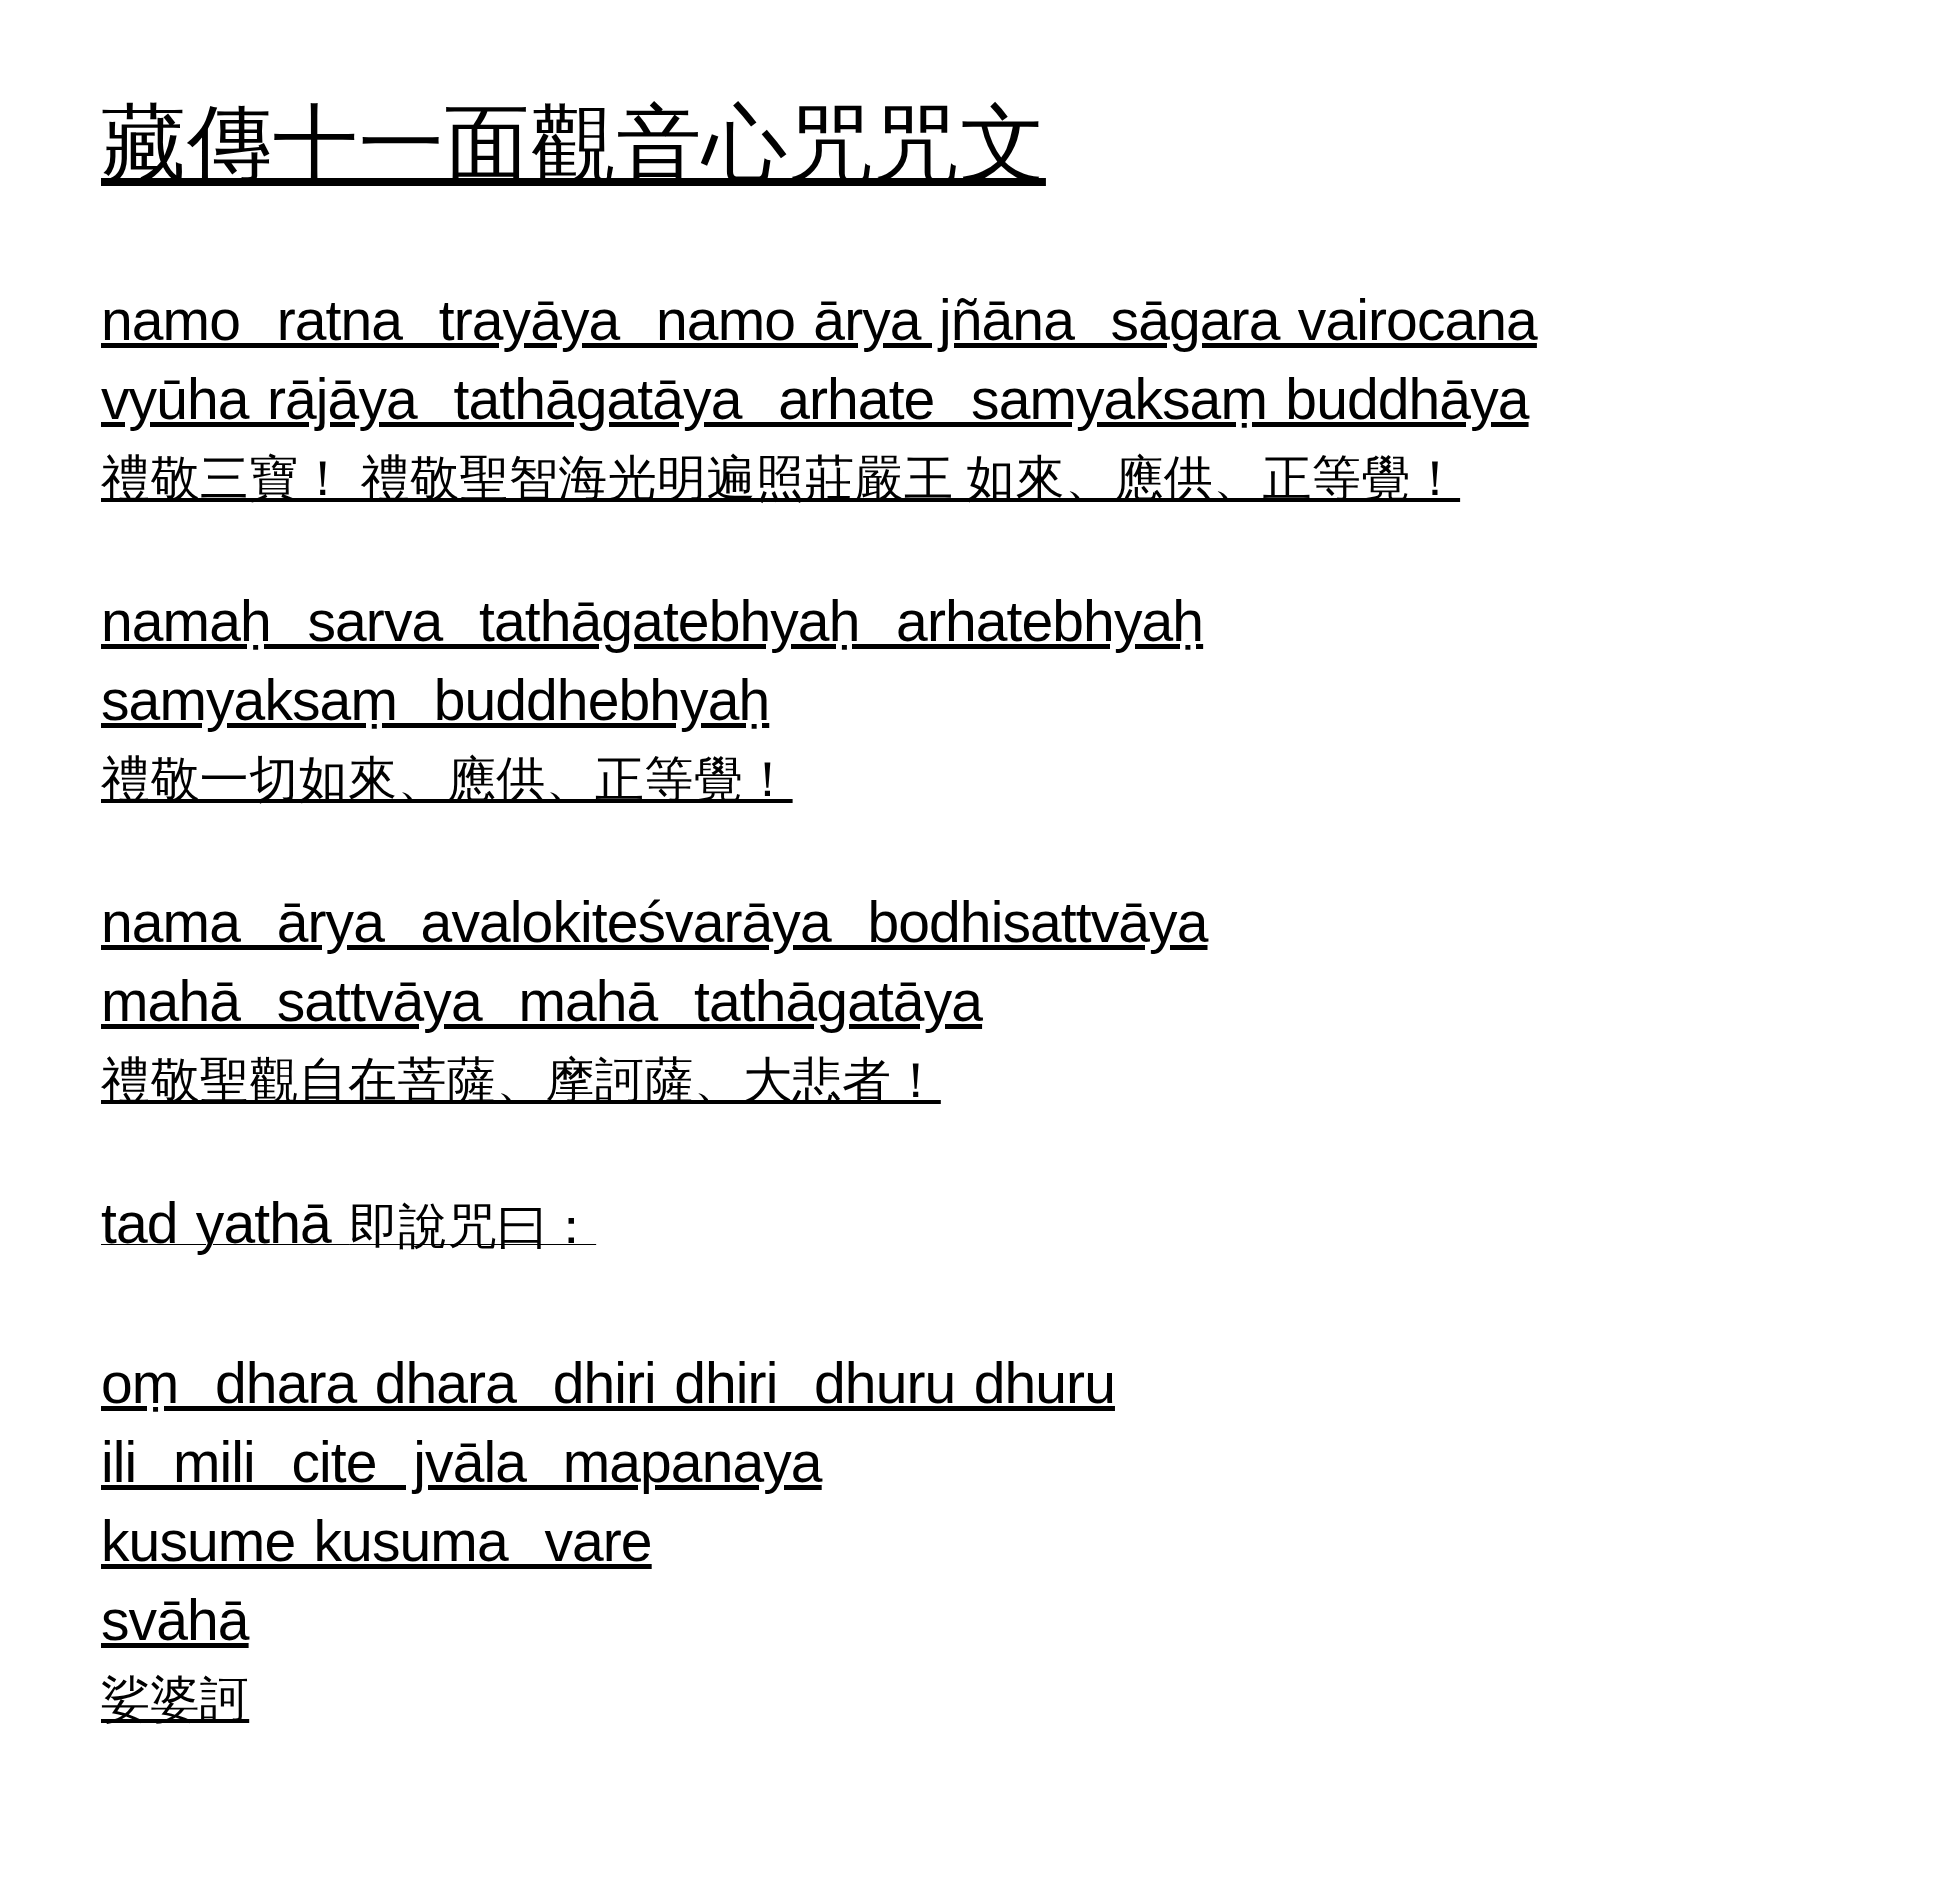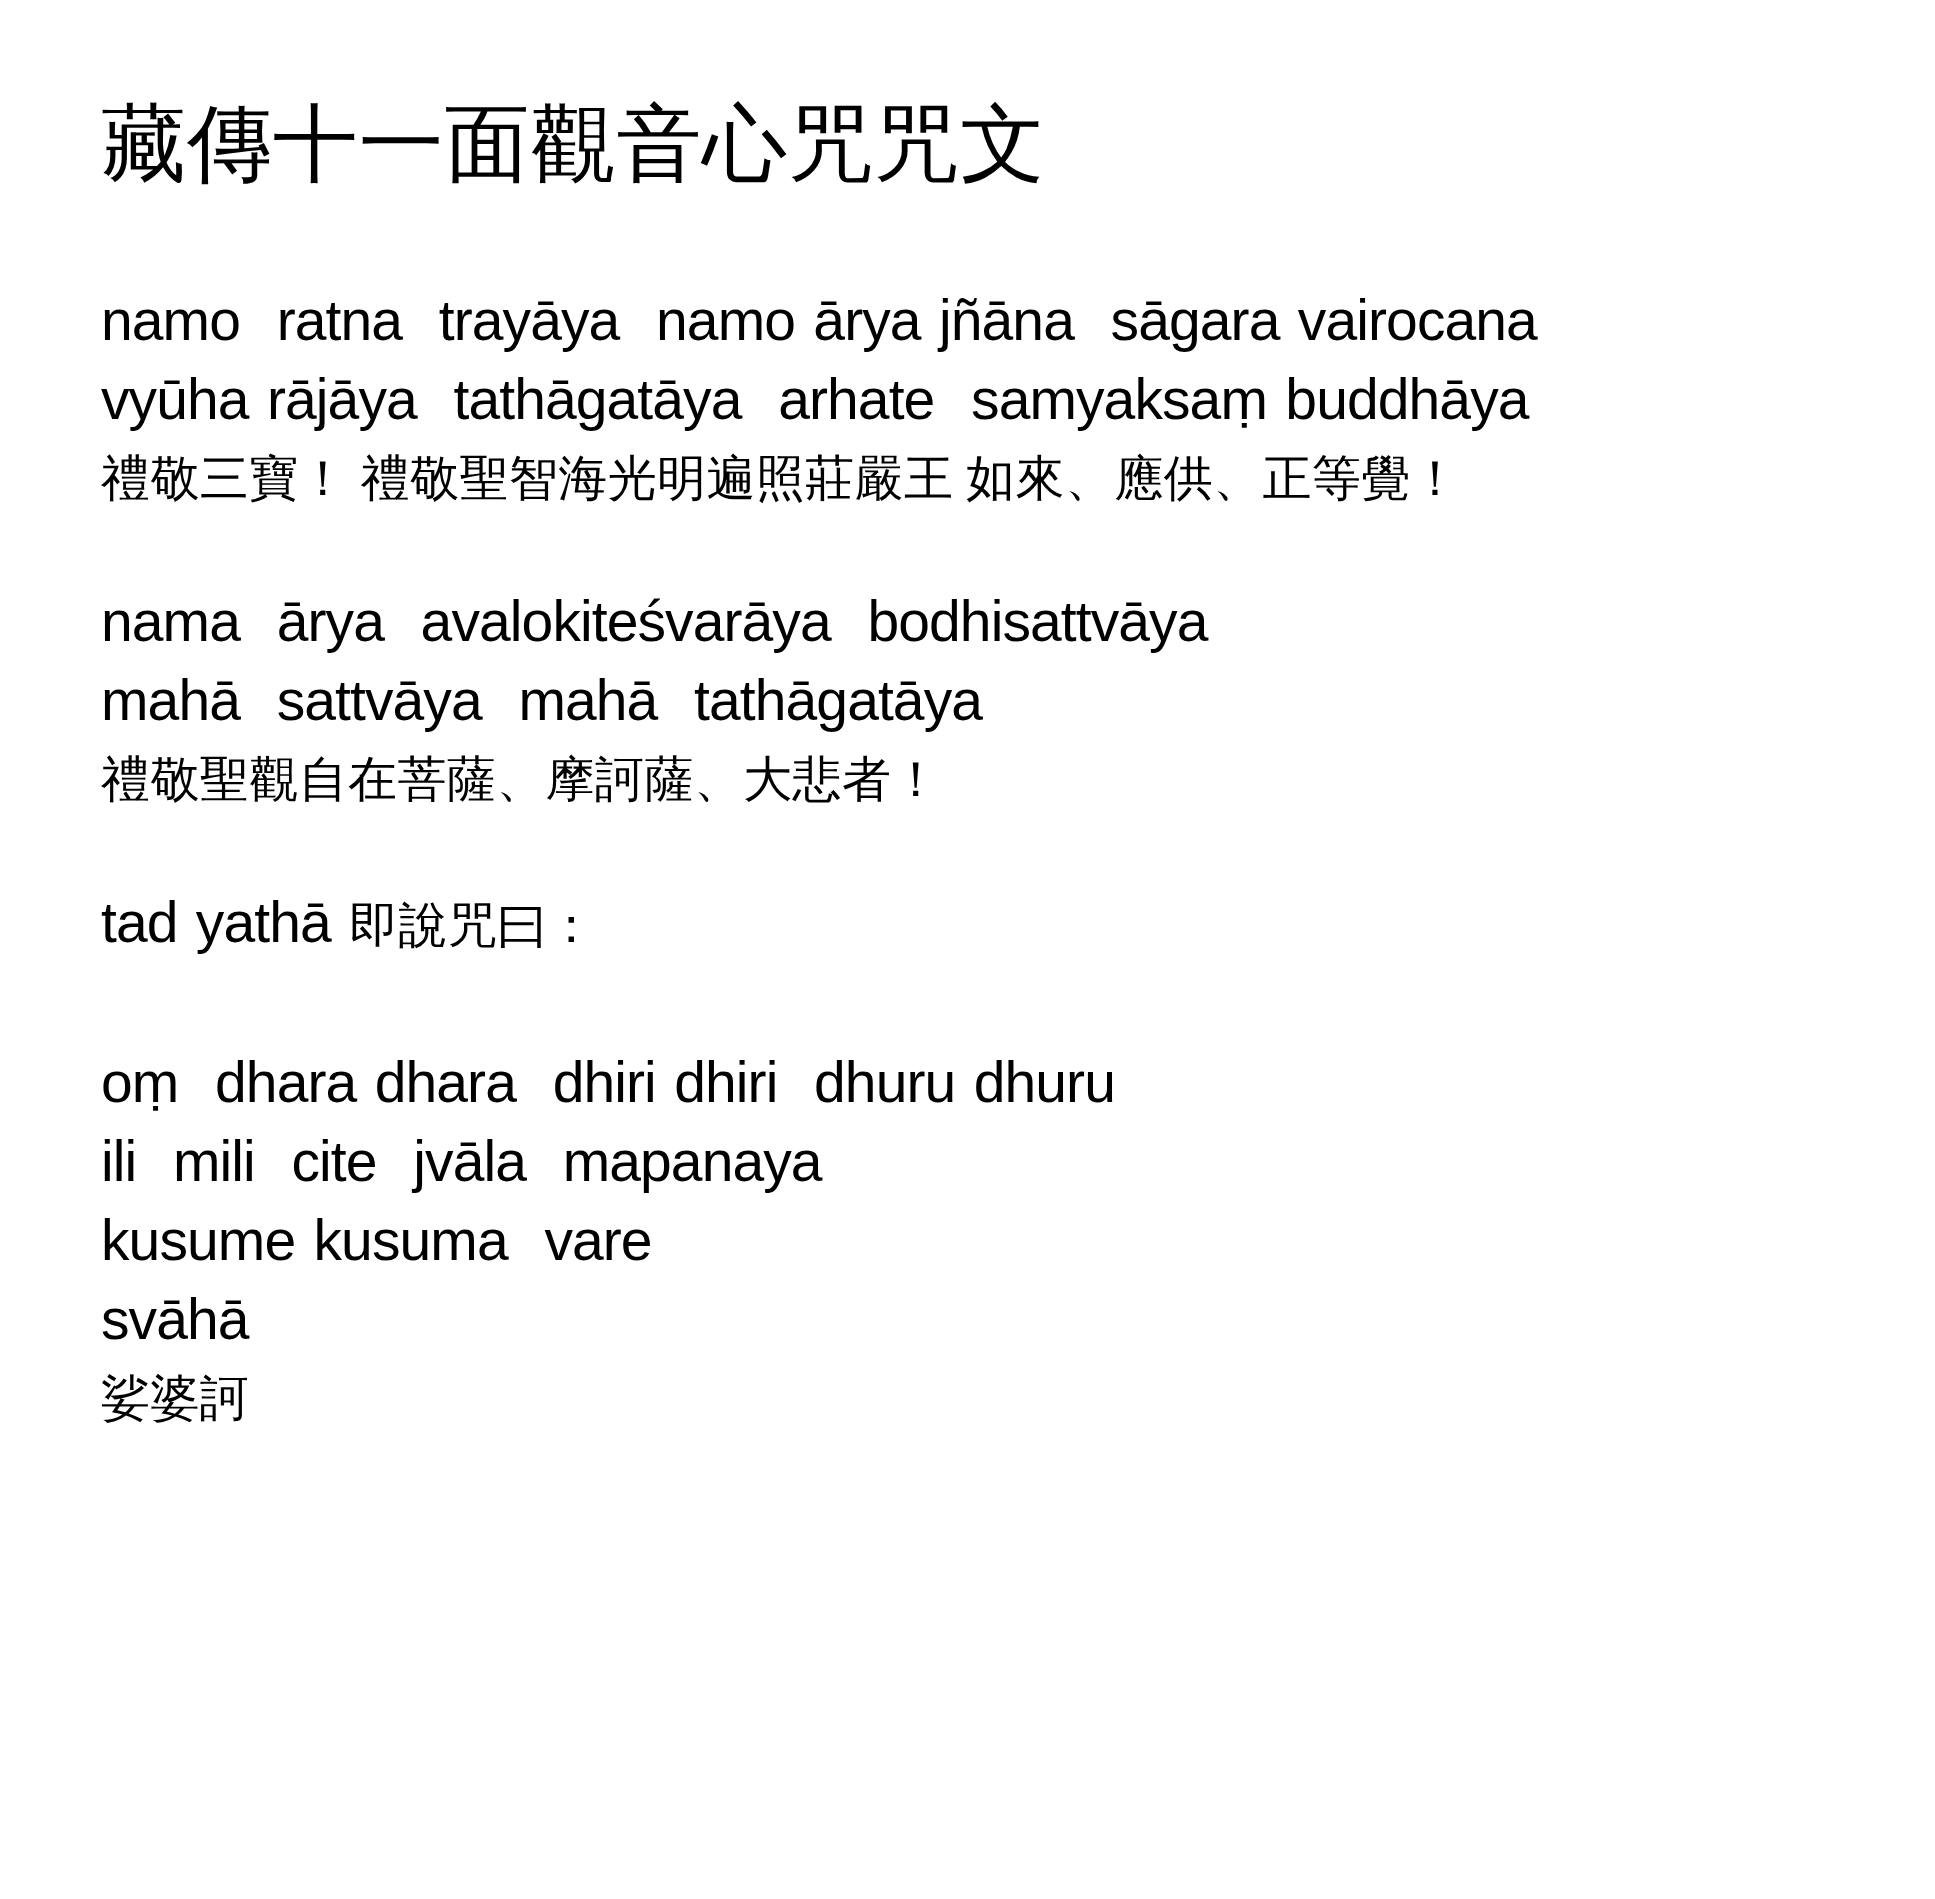--- a/index.html
+++ b/index.html
@@ -11,20 +11,21 @@
     height: 1900px;
     background: #ffffff;
     color: #000000;
     overflow: hidden;
   }
   .page {
     box-sizing: border-box;
     width: 1936px;
     height: 1836px;
     padding: 85px 77px 0 101px;
+    text-decoration: underline;
   }
   .title {
     margin: 0 0 77px 0;
     font-family: "Liberation Serif", serif;
     font-weight: 400;
     font-size: 85px;
     line-height: 119px;
     letter-spacing: 0.9px;
     white-space: pre;
   }
@@ -54,20 +55,25 @@
 <div class="page">
 
   <h1 class="title">藏傳十一面觀音心咒咒文</h1>
 
   <div class="stanza">
     <p class="line latin"><span>namo  ratna  trayāya  namo ārya jñāna  sāgara vairocana</span></p>
     <p class="line latin"><span>vyūha rājāya  tathāgatāya  arhate  samyaksaṃ buddhāya</span></p>
     <p class="line cjk"><span>禮敬三寶！ 禮敬聖智海光明遍照莊嚴王 如來、應供、正等覺！</span></p>
   </div>
 
+  <div class="stanza">
+    <p class="line latin"><span>namaḥ  sarva  tathāgatebhyaḥ  arhatebhyaḥ</span></p>
+    <p class="line latin"><span>samyaksaṃ  buddhebhyaḥ</span></p>
+    <p class="line cjk"><span>禮敬一切如來、應供、正等覺！</span></p>
+  </div>
 
   <div class="stanza">
     <p class="line latin"><span>nama  ārya  avalokiteśvarāya  bodhisattvāya</span></p>
     <p class="line latin"><span>mahā  sattvāya  mahā  tathāgatāya</span></p>
     <p class="line cjk"><span>禮敬聖觀自在菩薩、摩訶薩、大悲者！</span></p>
   </div>
 
   <div class="stanza">
     <p class="line"><span class="latin">tad yathā </span><span class="cjk">即說咒曰：</span></p>
   </div>

